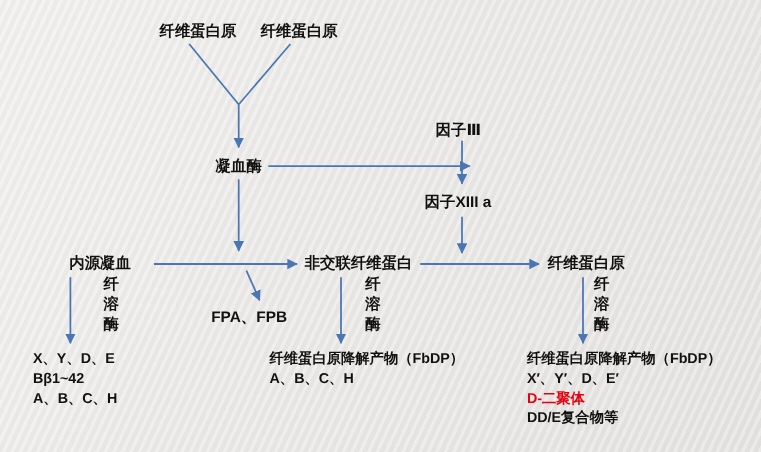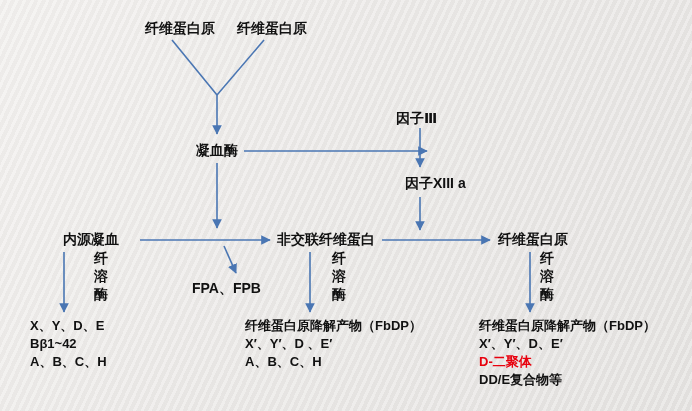--- a/index.html
+++ b/index.html
@@ -75,21 +75,21 @@
       <path d="M64,252 L64,312" marker-end="url(#ah)"></path>
       <path d="M310,252 L310,312" marker-end="url(#ah)"></path>
       <path d="M530,252 L530,312" marker-end="url(#ah)"></path>
     </g>
   </svg>
 
   <div class="node" style="left:145px;top:20px">纤维蛋白原</div>
   <div class="node" style="left:237px;top:20px">纤维蛋白原</div>
   <div class="node" style="left:196px;top:142px">凝血酶</div>
   <div class="node" style="left:396px;top:110px">因子Ⅲ</div>
-  <div class="node" style="left:405px;top:175px">因子XIII a</div>
+  <div class="node" style="left:386px;top:175px">因子XIII a</div>
   <div class="node" style="left:63px;top:231px">内源凝血</div>
   <div class="node" style="left:277px;top:231px">非交联纤维蛋白</div>
   <div class="node" style="left:498px;top:231px">纤维蛋白原</div>
   <div class="node" style="left:192px;top:280px">FPA、FPB</div>
 
   <div class="plasmin" style="left:94px;top:249px">
     <div>纤</div>
     <div>溶</div>
     <div>酶</div>
   </div>
@@ -105,21 +105,20 @@
   </div>
 
   <div class="block" style="left:30px;top:317px">
     <div class="line">X、Y、D、E</div>
     <div class="line">Bβ1~42</div>
     <div class="line">A、B、C、H</div>
   </div>
 
   <div class="block" style="left:245px;top:317px">
     <div class="line">纤维蛋白原降解产物（FbDP）</div>
-    <div class="line">X′、Y′、D 、E′</div>
     <div class="line">A、B、C、H</div>
   </div>
 
   <div class="block" style="left:479px;top:317px">
     <div class="line">纤维蛋白原降解产物（FbDP）</div>
     <div class="line">X′、Y′、D、E′</div>
     <div class="line red">D-二聚体</div>
     <div class="line">DD/E复合物等</div>
   </div>
 

